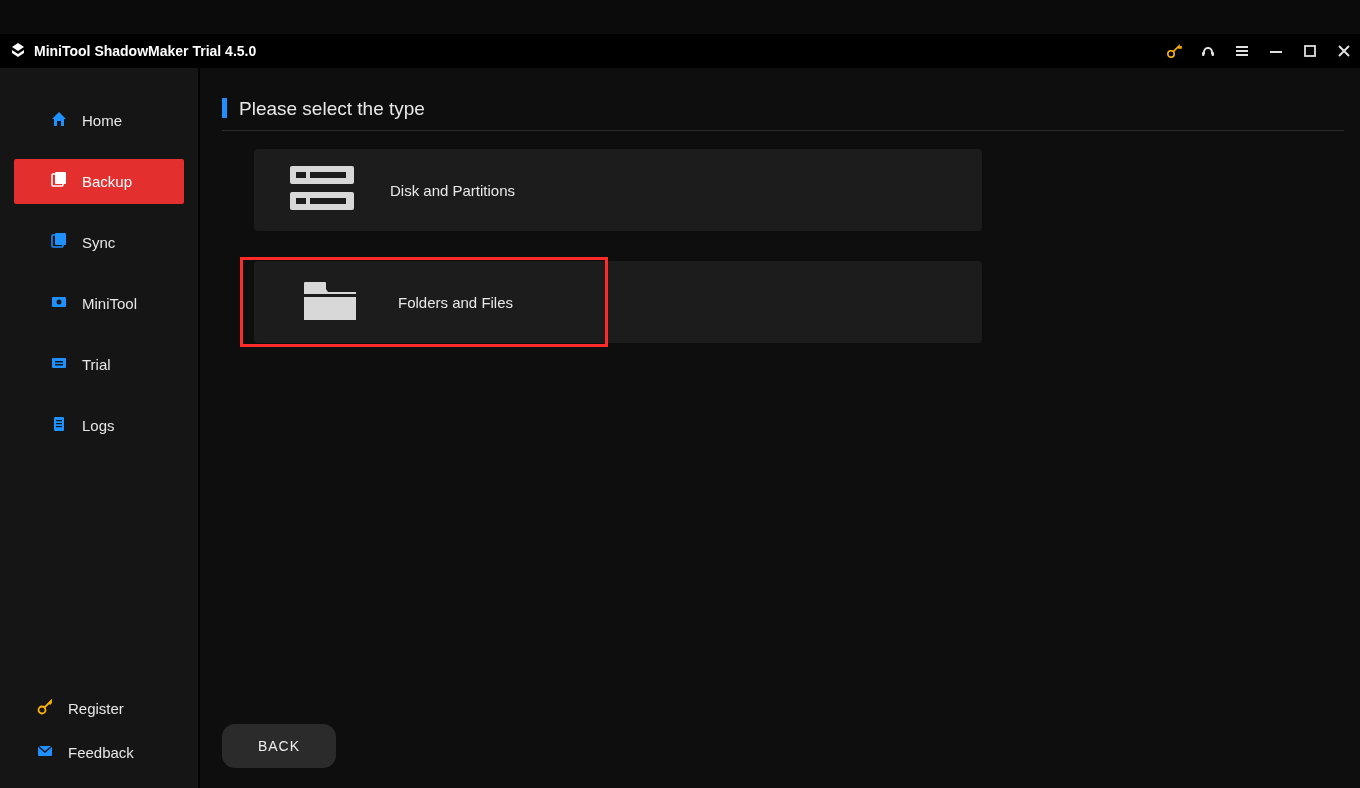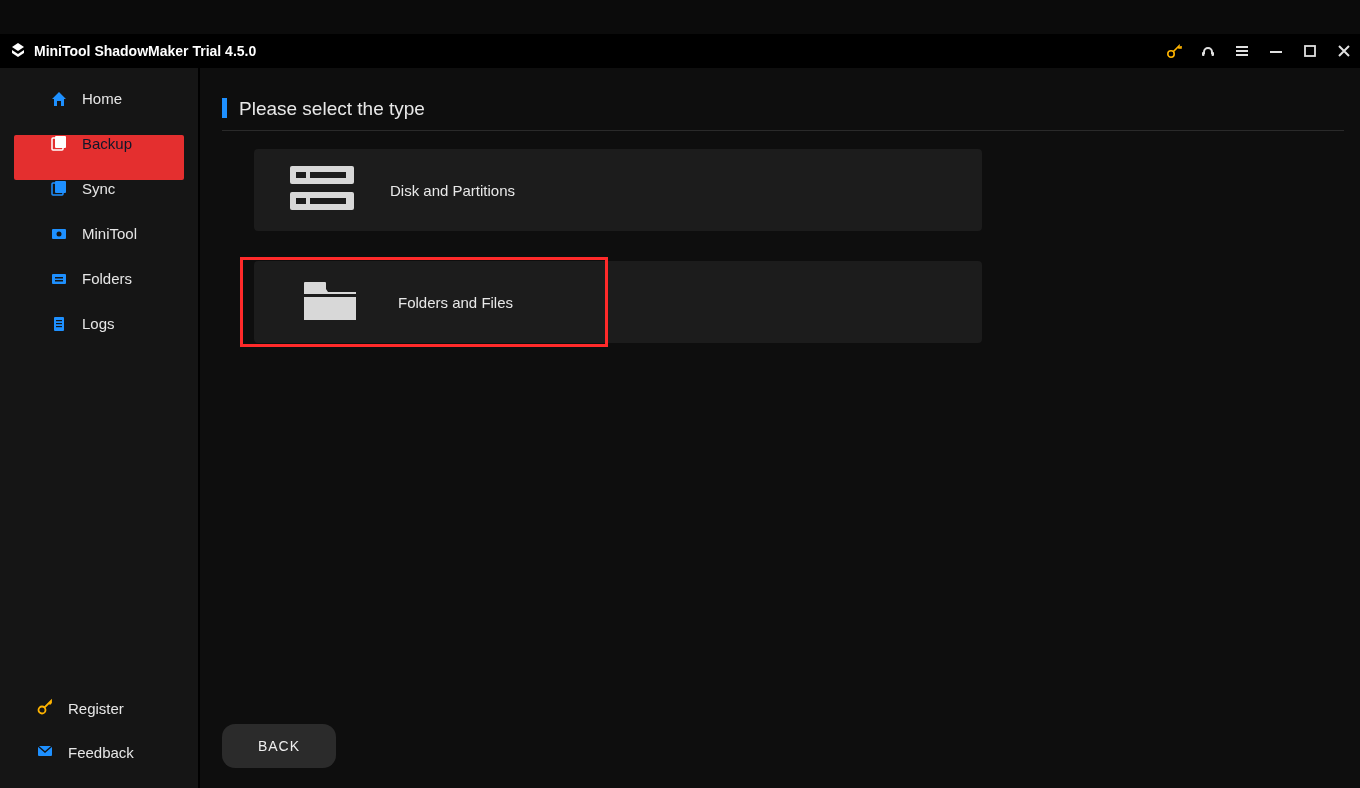--- a/index.html
+++ b/index.html
@@ -59,32 +59,32 @@
     background: #151515;
     display: flex;
     flex-direction: column;
     border-right: 2px solid #000;
     padding-top: 22px;
   }
   .sidebar-spacer { flex: 1; }
   .nav-item {
     height: 45px;
     display: flex;
-    align-items: flex-start;
+    align-items: center;
     padding-left: 36px;
     gap: 14px;
     font-size: 15px;
     color: #e6e6e6;
     cursor: pointer;
-    margin: 0 14px;
+    margin: 8px 14px;
     border-radius: 2px;
   }
   .nav-item.active {
     background: #e42f2f;
-    color: #0f172a;
+    color: #ffffff;
   }
   .nav-item .dot {
     width: 6px; height: 6px; border-radius: 50%;
     background: #e42f2f;
     margin-left: 2px;
   }
   .nav-item svg { flex: 0 0 auto; }
   .bottom-item {
     height: 44px;
     display: flex;
@@ -258,21 +258,21 @@
       </div>
 
       <div class="nav-item">
         <span>
           <svg width="18" height="18" viewBox="0 0 18 18">
               <rect x="2" y="4" width="14" height="10" rx="1" fill="#1e90ff"></rect>
               <rect x="5" y="7" width="8" height="1.5" fill="#151515"></rect>
               <rect x="5" y="10" width="8" height="1.5" fill="#151515"></rect>
             </svg>
         </span>
-        <span>Folders</span>
+        <span>Trial</span>
       </div>
 
       <div class="nav-item">
         <span>
           <svg width="18" height="18" viewBox="0 0 18 18">
               <rect x="4" y="2" width="10" height="14" rx="1" fill="#1e90ff"></rect>
               <rect x="6" y="5" width="6" height="1.2" fill="#151515"></rect>
               <rect x="6" y="8" width="6" height="1.2" fill="#151515"></rect>
               <rect x="6" y="11" width="6" height="1.2" fill="#151515"></rect>
             </svg>

